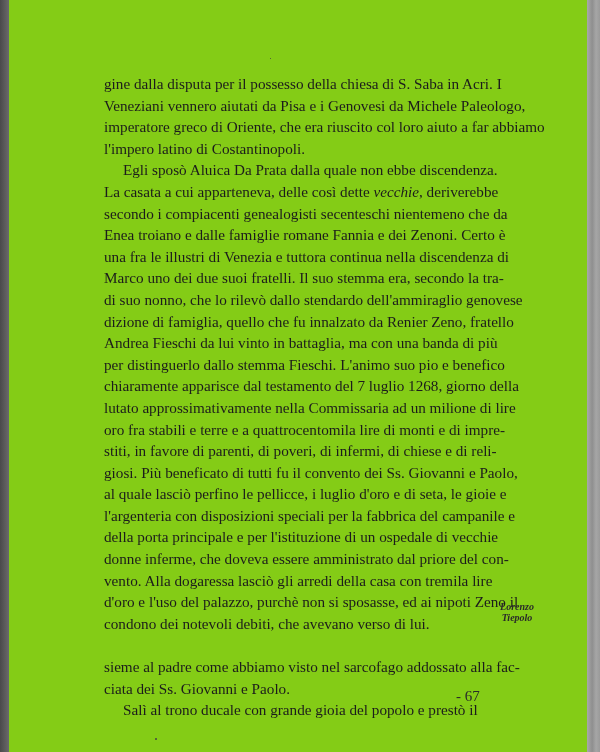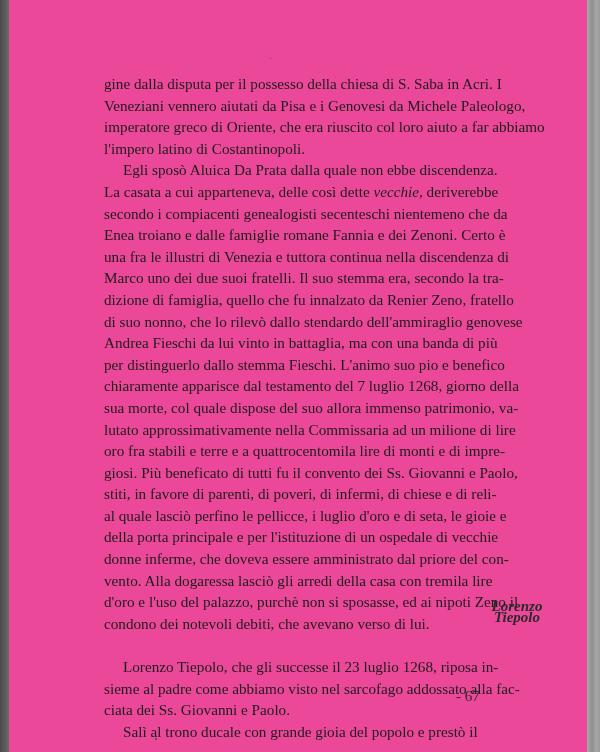--- a/index.html
+++ b/index.html
@@ -11,37 +11,37 @@
     .scan-edge-left {
       position: absolute; left: 0; top: 0; width: 9px; height: 752px;
       background: linear-gradient(to right, #4a4a4a, #6a6a6a);
     }
     .scan-edge-right {
       position: absolute; right: 0; top: 0; width: 13px; height: 752px;
       background: linear-gradient(to right, #a9a9a9, #8f8f8f 40%, #a6a6a6 70%, #9a9a9a);
     }
     .page {
       position: absolute; left: 9px; top: 0; width: 578px; height: 752px;
-      background: #ec4899;
+      background: #84cc16;
     }
     .text-block {
       position: absolute; left: 95px; top: 73px; width: 368px;
       color: #1c1c1c; font-size: 15.2px; line-height: 21.6px;
     }
     .line {
       display: block; white-space: nowrap; text-align: justify;
       text-align-last: justify; height: 21.6px;
     }
     .line.last { text-align-last: left; }
     .line.indent { padding-left: 19px; }
     .para-gap { height: 21.6px; }
     .em { font-style: italic; margin-top: 32px; }
     .margin-note {
       position: absolute; left: 478px; top: 601px; width: 60px;
-      font-size: 15px; line-height: 11px; font-style: italic; font-weight: bold;
+      font-size: 10px; line-height: 11px; font-style: italic; font-weight: bold;
       color: #2a2a2a; text-align: center;
     }
     .page-number {
       position: absolute; left: 447px; top: 688px;
       font-size: 15px; color: #2a2a2a;
     }
     .speck { position: absolute; width: 2px; height: 2px; background: #444; border-radius: 1px; }
   </style>
 </head>
 <body>
@@ -55,40 +55,39 @@
         <span class="line">imperatore greco di Oriente, che era riuscito col loro aiuto a far abbiamo</span>
         <span class="line last">l'impero latino di Costantinopoli.</span>
       </div>
       <div>
         <span class="line indent">Egli sposò Aluica Da Prata dalla quale non ebbe discendenza.</span>
         <span class="line">La casata a cui apparteneva, delle così dette <span class="em">vecchie</span>, deriverebbe</span>
         <span class="line">secondo i compiacenti genealogisti secenteschi nientemeno che da</span>
         <span class="line">Enea troiano e dalle famiglie romane Fannia e dei Zenoni. Certo è</span>
         <span class="line">una fra le illustri di Venezia e tuttora continua nella discendenza di</span>
         <span class="line">Marco uno dei due suoi fratelli. Il suo stemma era, secondo la tra-</span>
+        <span class="line">di suo nonno, che lo rilevò dallo stendardo dell'ammiraglio genovese</span>
         <span class="line">dizione di famiglia, quello che fu innalzato da Renier Zeno, fratello</span>
-        <span class="line">di suo nonno, che lo rilevò dallo stendardo dell'ammiraglio genovese</span>
         <span class="line">Andrea Fieschi da lui vinto in battaglia, ma con una banda di più</span>
         <span class="line">per distinguerlo dallo stemma Fieschi. L'animo suo pio e benefico</span>
         <span class="line">chiaramente apparisce dal testamento del 7 luglio 1268, giorno della</span>
-        <span class="line">sua morte, col quale dispose del suo allora immenso patrimonio, va-</span>
         <span class="line">lutato approssimativamente nella Commissaria ad un milione di lire</span>
         <span class="line">oro fra stabili e terre e a quattrocentomila lire di monti e di impre-</span>
+        <span class="line">stiti, in favore di parenti, di poveri, di infermi, di chiese e di reli-</span>
         <span class="line">giosi. Più beneficato di tutti fu il convento dei Ss. Giovanni e Paolo,</span>
-        <span class="line">stiti, in favore di parenti, di poveri, di infermi, di chiese e di reli-</span>
         <span class="line">al quale lasciò perfino le pellicce, i luglio d'oro e di seta, le gioie e</span>
+        <span class="line">l'argenteria con disposizioni speciali per la fabbrica del campanile e</span>
         <span class="line">della porta principale e per l'istituzione di un ospedale di vecchie</span>
         <span class="line">donne inferme, che doveva essere amministrato dal priore del con-</span>
         <span class="line">vento. Alla dogaressa lasciò gli arredi della casa con tremila lire</span>
         <span class="line">d'oro e l'uso del palazzo, purchè non si sposasse, ed ai nipoti Zeno il</span>
         <span class="line last">condono dei notevoli debiti, che avevano verso di lui.</span>
       </div>
       <div class="para-gap"></div>
       <div>
-        <span class="line indent">Lorenzo Tiepolo, che gli successe il 23 luglio 1268, riposa in-</span>
         <span class="line">sieme al padre come abbiamo visto nel sarcofago addossato alla fac-</span>
         <span class="line last">ciata dei Ss. Giovanni e Paolo.</span>
       </div>
       <div>
         <span class="line indent">Salì al trono ducale con grande gioia del popolo e prestò il</span>
       </div>
     </div>
   <div class="margin-note">
     <div>Lorenzo</div>
     <div>Tiepolo</div>

